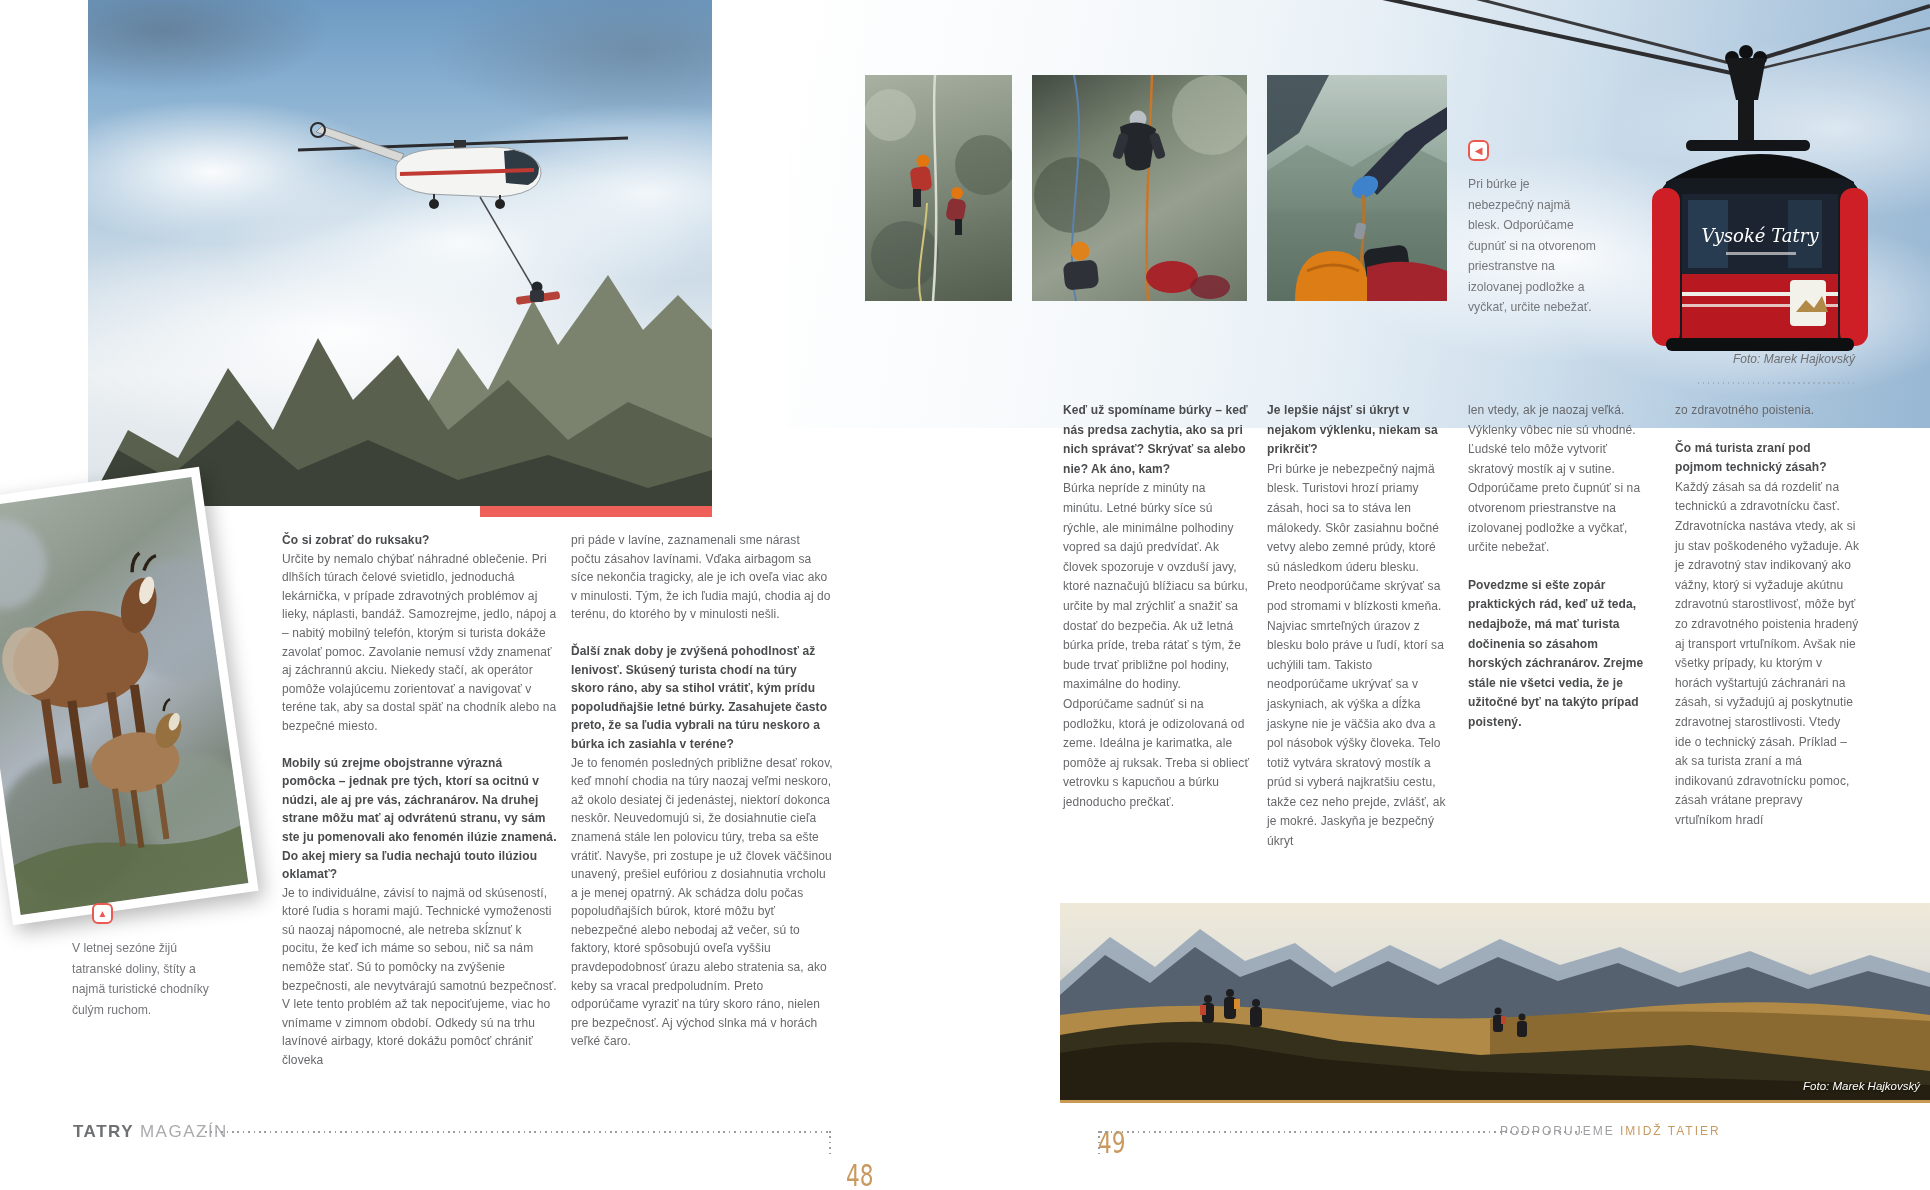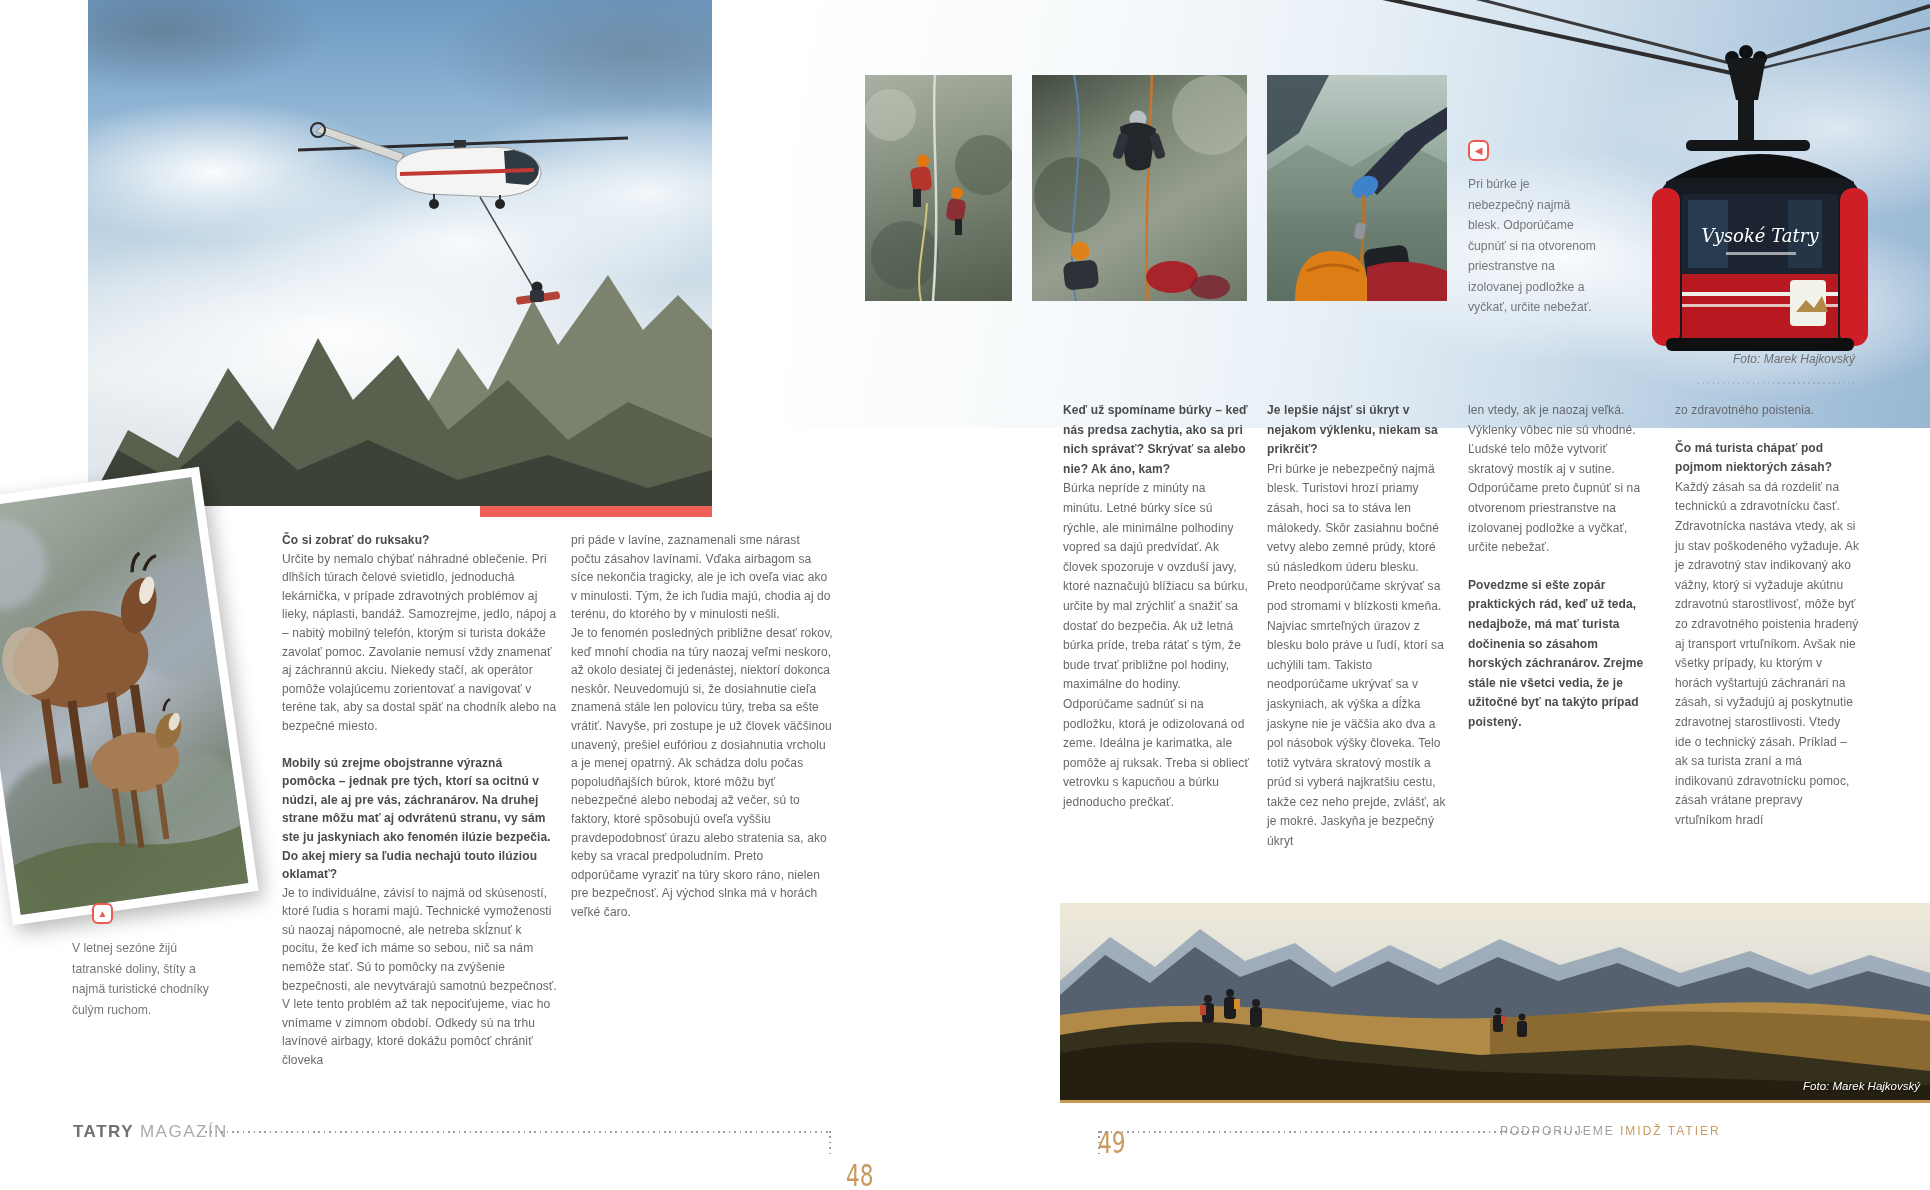--- a/index.html
+++ b/index.html
@@ -150,25 +150,26 @@
     </svg>
   </div>
 </div>
 
 <div class="abs sq-icon" id="icon-up">▲</div>
 <div class="abs caption" id="caption-left">V letnej sezóne žijú tatranské doliny, štíty a najmä turistické chodníky čulým ruchom.</div>
 
 <div class="colwrap col-l1 bodytext">
   <p class="q first">Čo si zobrať do ruksaku?</p>
   <p class="a">Určite by nemalo chýbať náhradné oblečenie. Pri dlhších túrach čelové svietidlo, jednoduchá lekárnička, v prípade zdravotných problémov aj lieky, náplasti, bandáž. Samozrejme, jedlo, nápoj a – nabitý mobilný telefón, ktorým si turista dokáže zavolať pomoc. Zavolanie nemusí vždy znamenať aj záchrannú akciu. Niekedy stačí, ak operátor pomôže volajúcemu zorientovať a navigovať v teréne tak, aby sa dostal späť na chodník alebo na bezpečné miesto.</p>
-  <p class="q">Mobily sú zrejme obojstranne výrazná pomôcka – jednak pre tých, ktorí sa ocitnú v núdzi, ale aj pre vás, záchranárov. Na druhej strane môžu mať aj odvrátenú stranu, vy sám ste ju jaskyniach ako fenomén ilúzie bezpečia. Do akej miery sa ľudia nechajú touto ilúziou oklamať?</p>
+  <p class="q">Mobily sú zrejme obojstranne výrazná pomôcka – jednak pre tých, ktorí sa ocitnú v núdzi, ale aj pre vás, záchranárov. Na druhej strane môžu mať aj odvrátenú stranu, vy sám ste ju pomenovali ako fenomén ilúzie znamená. Do akej miery sa ľudia nechajú touto ilúziou oklamať?</p>
   <p class="a">Je to individuálne, závisí to najmä od skúseností, ktoré ľudia s horami majú. Technické vymoženosti sú naozaj nápomocné, ale netreba skĺznuť k pocitu, že keď ich máme so sebou, nič sa nám nemôže stať. Sú to pomôcky na zvýšenie bezpečnosti, ale nevytvárajú samotnú bezpečnosť. V lete tento problém až tak nepociťujeme, viac ho vnímame v zimnom období. Odkedy sú na trhu lavínové airbagy, ktoré dokážu pomôcť chrániť človeka</p>
 </div>
 <div class="colwrap col-l2 bodytext">
   <p class="a">pri páde v lavíne, zaznamenali sme nárast počtu zásahov lavínami. Vďaka airbagom sa síce nekončia tragicky, ale je ich oveľa viac ako v minulosti. Tým, že ich ľudia majú, chodia aj do terénu, do ktorého by v minulosti nešli.</p>
+  <p class="q">Ďalší znak doby je zvýšená pohodlnosť až lenivosť. Skúsený turista chodí na túry skoro ráno, aby sa stihol vrátiť, kým prídu popoludňajšie letné búrky. Zasahujete často preto, že sa ľudia vybrali na túru neskoro a búrka ich zasiahla v teréne?</p>
   <p class="a">Je to fenomén posledných približne desať rokov, keď mnohí chodia na túry naozaj veľmi neskoro, až okolo desiatej či jedenástej, niektorí dokonca neskôr. Neuvedomujú si, že dosiahnutie cieľa znamená stále len polovicu túry, treba sa ešte vrátiť. Navyše, pri zostupe je už človek väčšinou unavený, prešiel eufóriou z dosiahnutia vrcholu a je menej opatrný. Ak schádza dolu počas popoludňajších búrok, ktoré môžu byť nebezpečné alebo nebodaj až večer, sú to faktory, ktoré spôsobujú oveľa vyššiu pravdepodobnosť úrazu alebo stratenia sa, ako keby sa vracal predpoludním. Preto odporúčame vyraziť na túry skoro ráno, nielen pre bezpečnosť. Aj východ slnka má v horách veľké čaro.</p>
 </div>
 
 <div class="abs brand" id="footer-brand"><span>TATRY</span> <span class="light">MAGAZÍN</span></div>
 <div class="dotrule" id="rule-left"></div>
 <div class="dotrule-v" id="rule-left-v"></div>
 <div class="pagenum" id="pagenum-48"><span>48</span></div>
 
 <div class="photo" id="sky-photo">
   <svg width="1142" height="428" viewBox="0 0 1142 428">
@@ -272,21 +273,21 @@
 <div class="rcol col-r2 bodytext">
   <p class="q first">Je lepšie nájsť si úkryt v nejakom výklenku, niekam sa prikrčiť?</p>
   <p class="a">Pri búrke je nebezpečný najmä blesk. Turistovi hrozí priamy zásah, hoci sa to stáva len málokedy. Skôr zasiahnu bočné vetvy alebo zemné prúdy, ktoré sú následkom úderu blesku. Preto neodporúčame skrývať sa pod stromami v blízkosti kmeňa. Najviac smrteľných úrazov z blesku bolo práve u ľudí, ktorí sa uchýlili tam. Takisto neodporúčame ukrývať sa v jaskyniach, ak výška a dĺžka jaskyne nie je väčšia ako dva a pol násobok výšky človeka. Telo totiž vytvára skratový mostík a prúd si vyberá najkratšiu cestu, takže cez neho prejde, zvlášť, ak je mokré. Jaskyňa je bezpečný úkryt</p>
 </div>
 <div class="rcol col-r3 bodytext">
   <p class="a">len vtedy, ak je naozaj veľká. Výklenky vôbec nie sú vhodné. Ľudské telo môže vytvoriť skratový mostík aj v sutine. Odporúčame preto čupnúť si na otvorenom priestranstve na izolovanej podložke a vyčkať, určite nebežať.</p>
   <p class="q">Povedzme si ešte zopár praktických rád, keď už teda, nedajbože, má mať turista dočinenia so zásahom horských záchranárov. Zrejme stále nie všetci vedia, že je užitočné byť na takýto prípad poistený.</p>
 </div>
 <div class="rcol col-r4 bodytext">
   <p class="a">zo zdravotného poistenia.</p>
-  <p class="q">Čo má turista chápať pod pojmom niektorých zásah?</p>
+  <p class="q">Čo má turista zraní pod pojmom technický zásah?</p>
   <p class="a">Každý zásah sa dá rozdeliť na technickú a zdravotnícku časť. Zdravotnícka nastáva vtedy, ak si ju stav poškodeného vyžaduje. Ak je zdravotný stav indikovaný ako vážny, ktorý si vyžaduje akútnu zdravotnú starostlivosť, môže byť zo zdravotného poistenia hradený aj transport vrtuľníkom. Avšak nie všetky prípady, ku ktorým v horách vyštartujú záchranári na zásah, si vyžadujú aj poskytnutie zdravotnej starostlivosti. Vtedy ide o technický zásah. Príklad – ak sa turista zraní a má indikovanú zdravotnícku pomoc, zásah vrátane prepravy vrtuľníkom hradí</p>
 </div>
 
 <div class="photo" id="panorama">
   <svg width="870" height="197" viewBox="0 0 870 197">
     <path d="M0,78 L50,34 L95,64 L140,26 L185,58 L235,40 L275,70 L330,42 L380,66 L440,36 L500,62 L560,44 L620,70 L690,48 L750,72 L810,52 L870,70 L870,110 L0,110 Z" fill="#93a3b5" opacity=".85"></path>
     <path d="M0,92 L45,52 L90,80 L135,44 L180,74 L230,56 L272,84 L328,58 L378,82 L438,54 L498,78 L558,60 L618,84 L688,64 L748,86 L808,68 L870,84 L870,130 L0,130 Z" fill="#55616e"></path>
     <path d="M0,112 Q120,96 240,108 Q420,124 560,106 Q720,90 870,112 L870,160 L0,160 Z" fill="#b08a46"></path>
     <path d="M430,116 Q600,100 870,118 L870,170 L430,170 Z" fill="#8a6a30"></path>
     <path d="M0,197 L0,132 Q110,112 190,122 L280,138 L420,152 L630,142 L870,168 L870,197 Z" fill="#34301c"></path>

